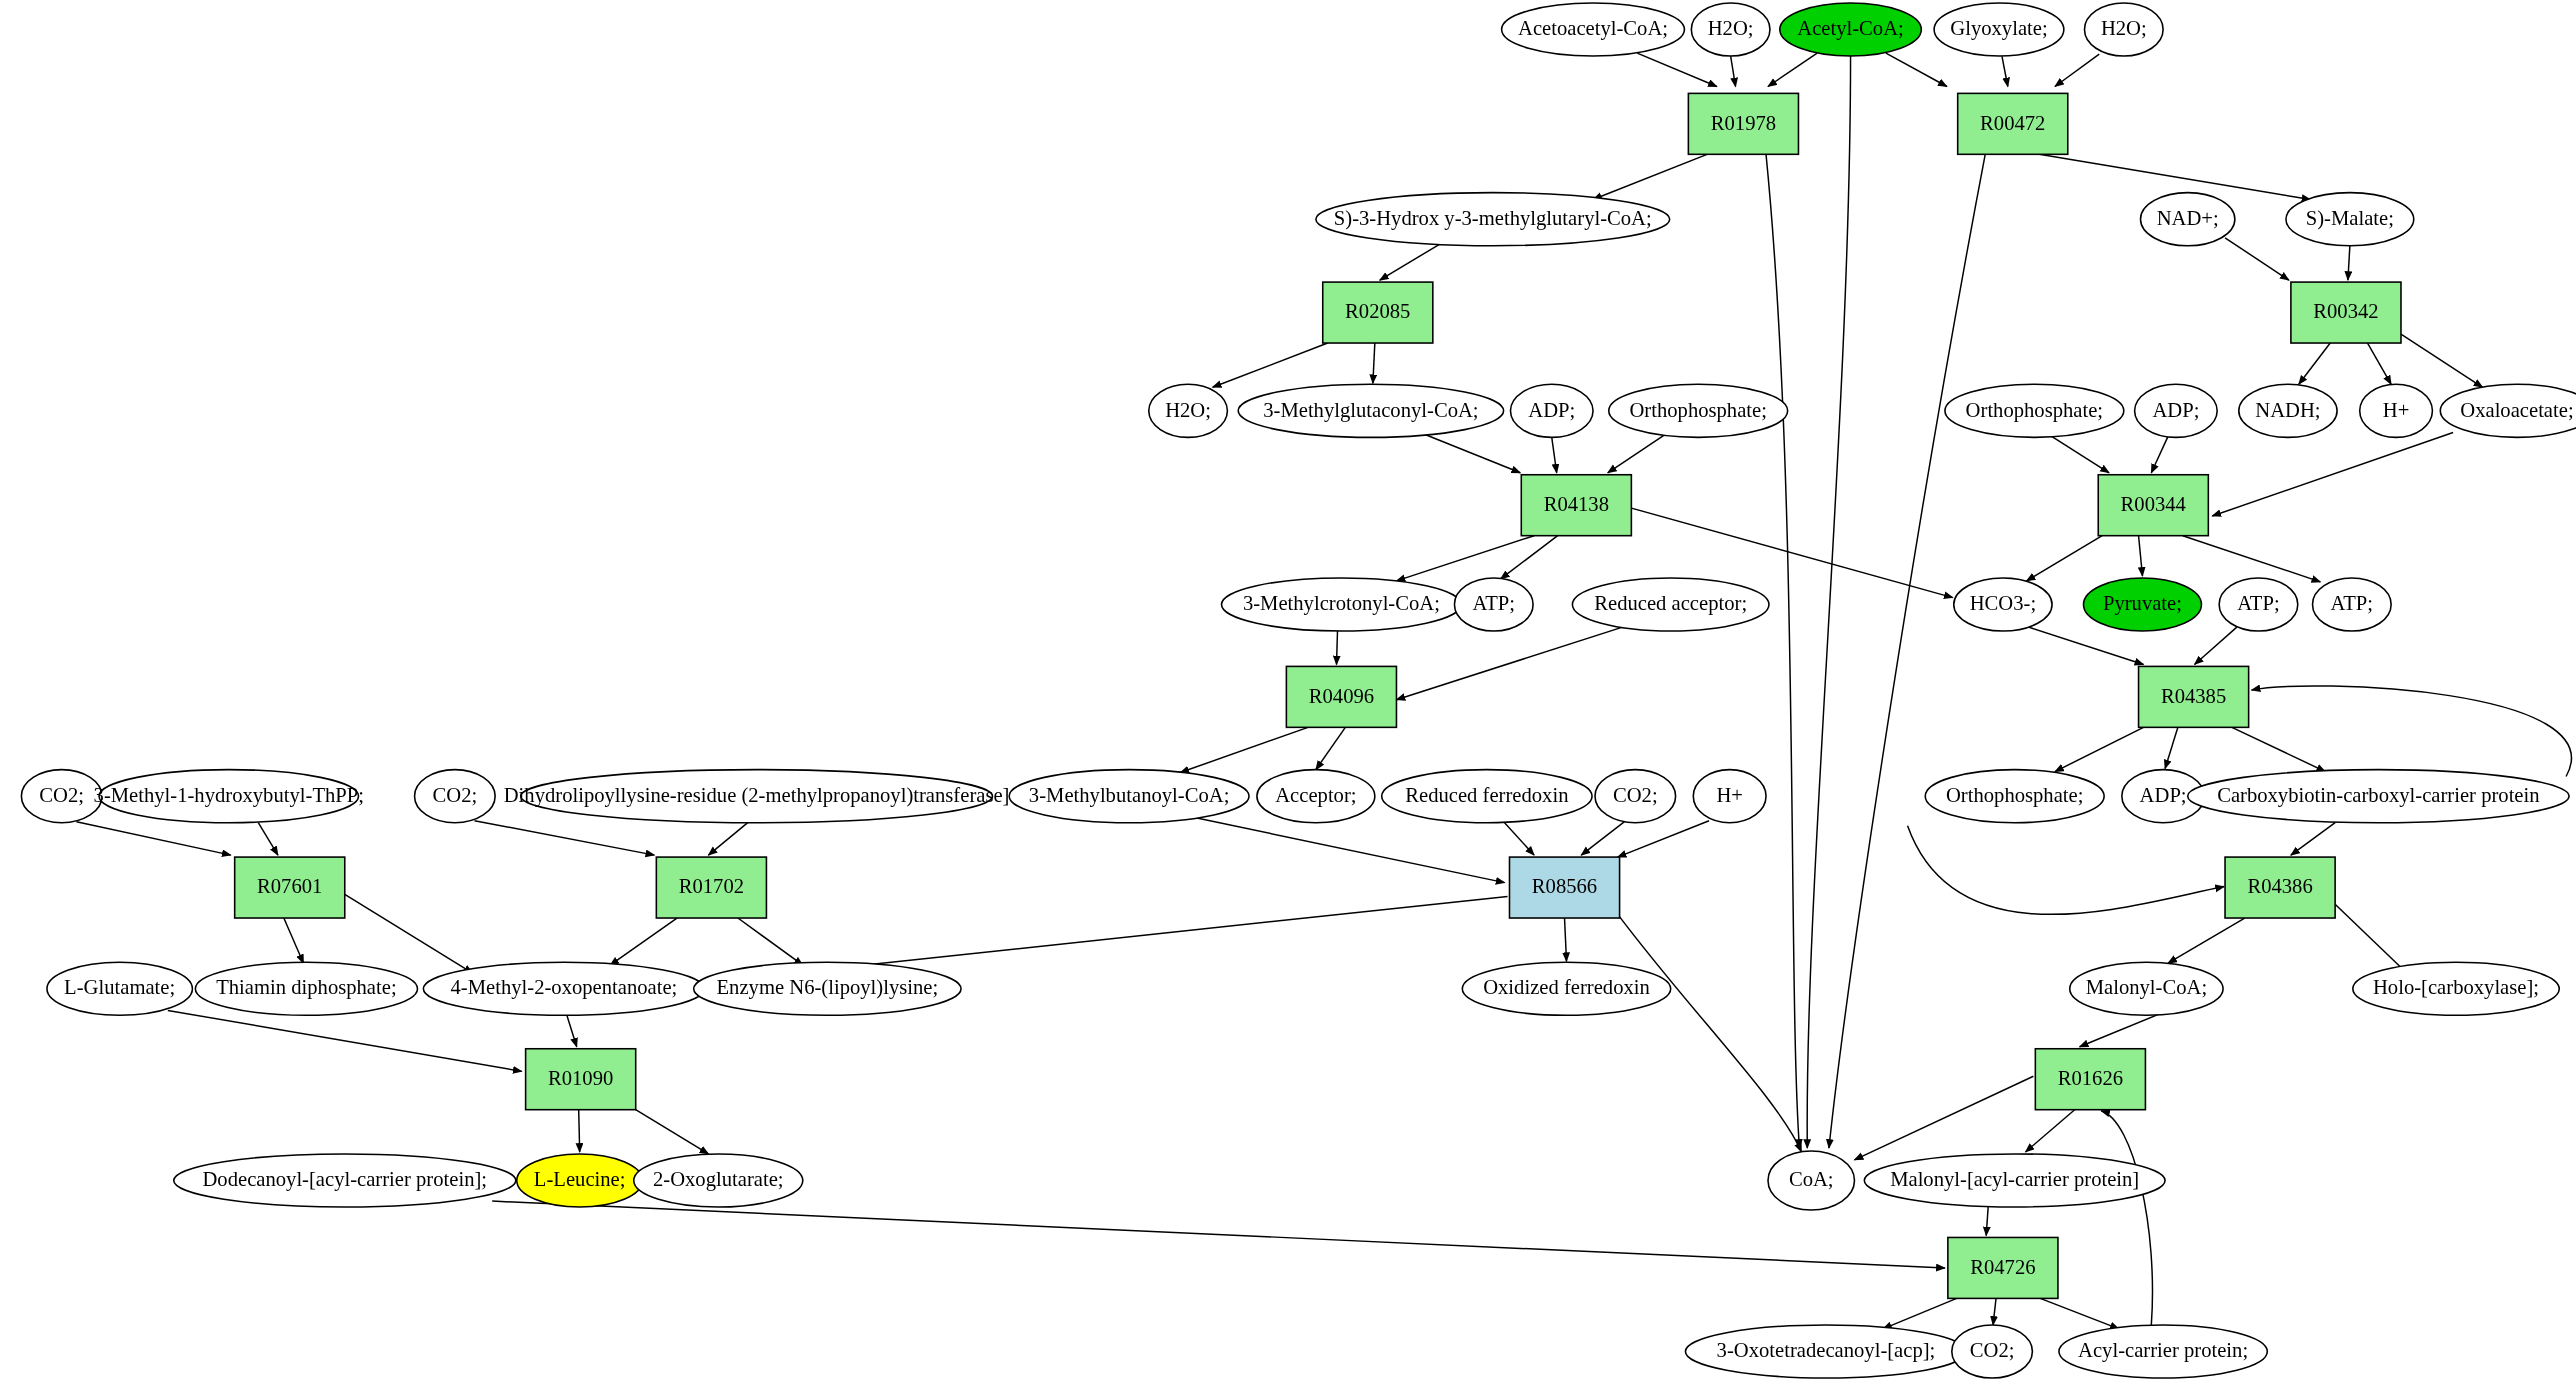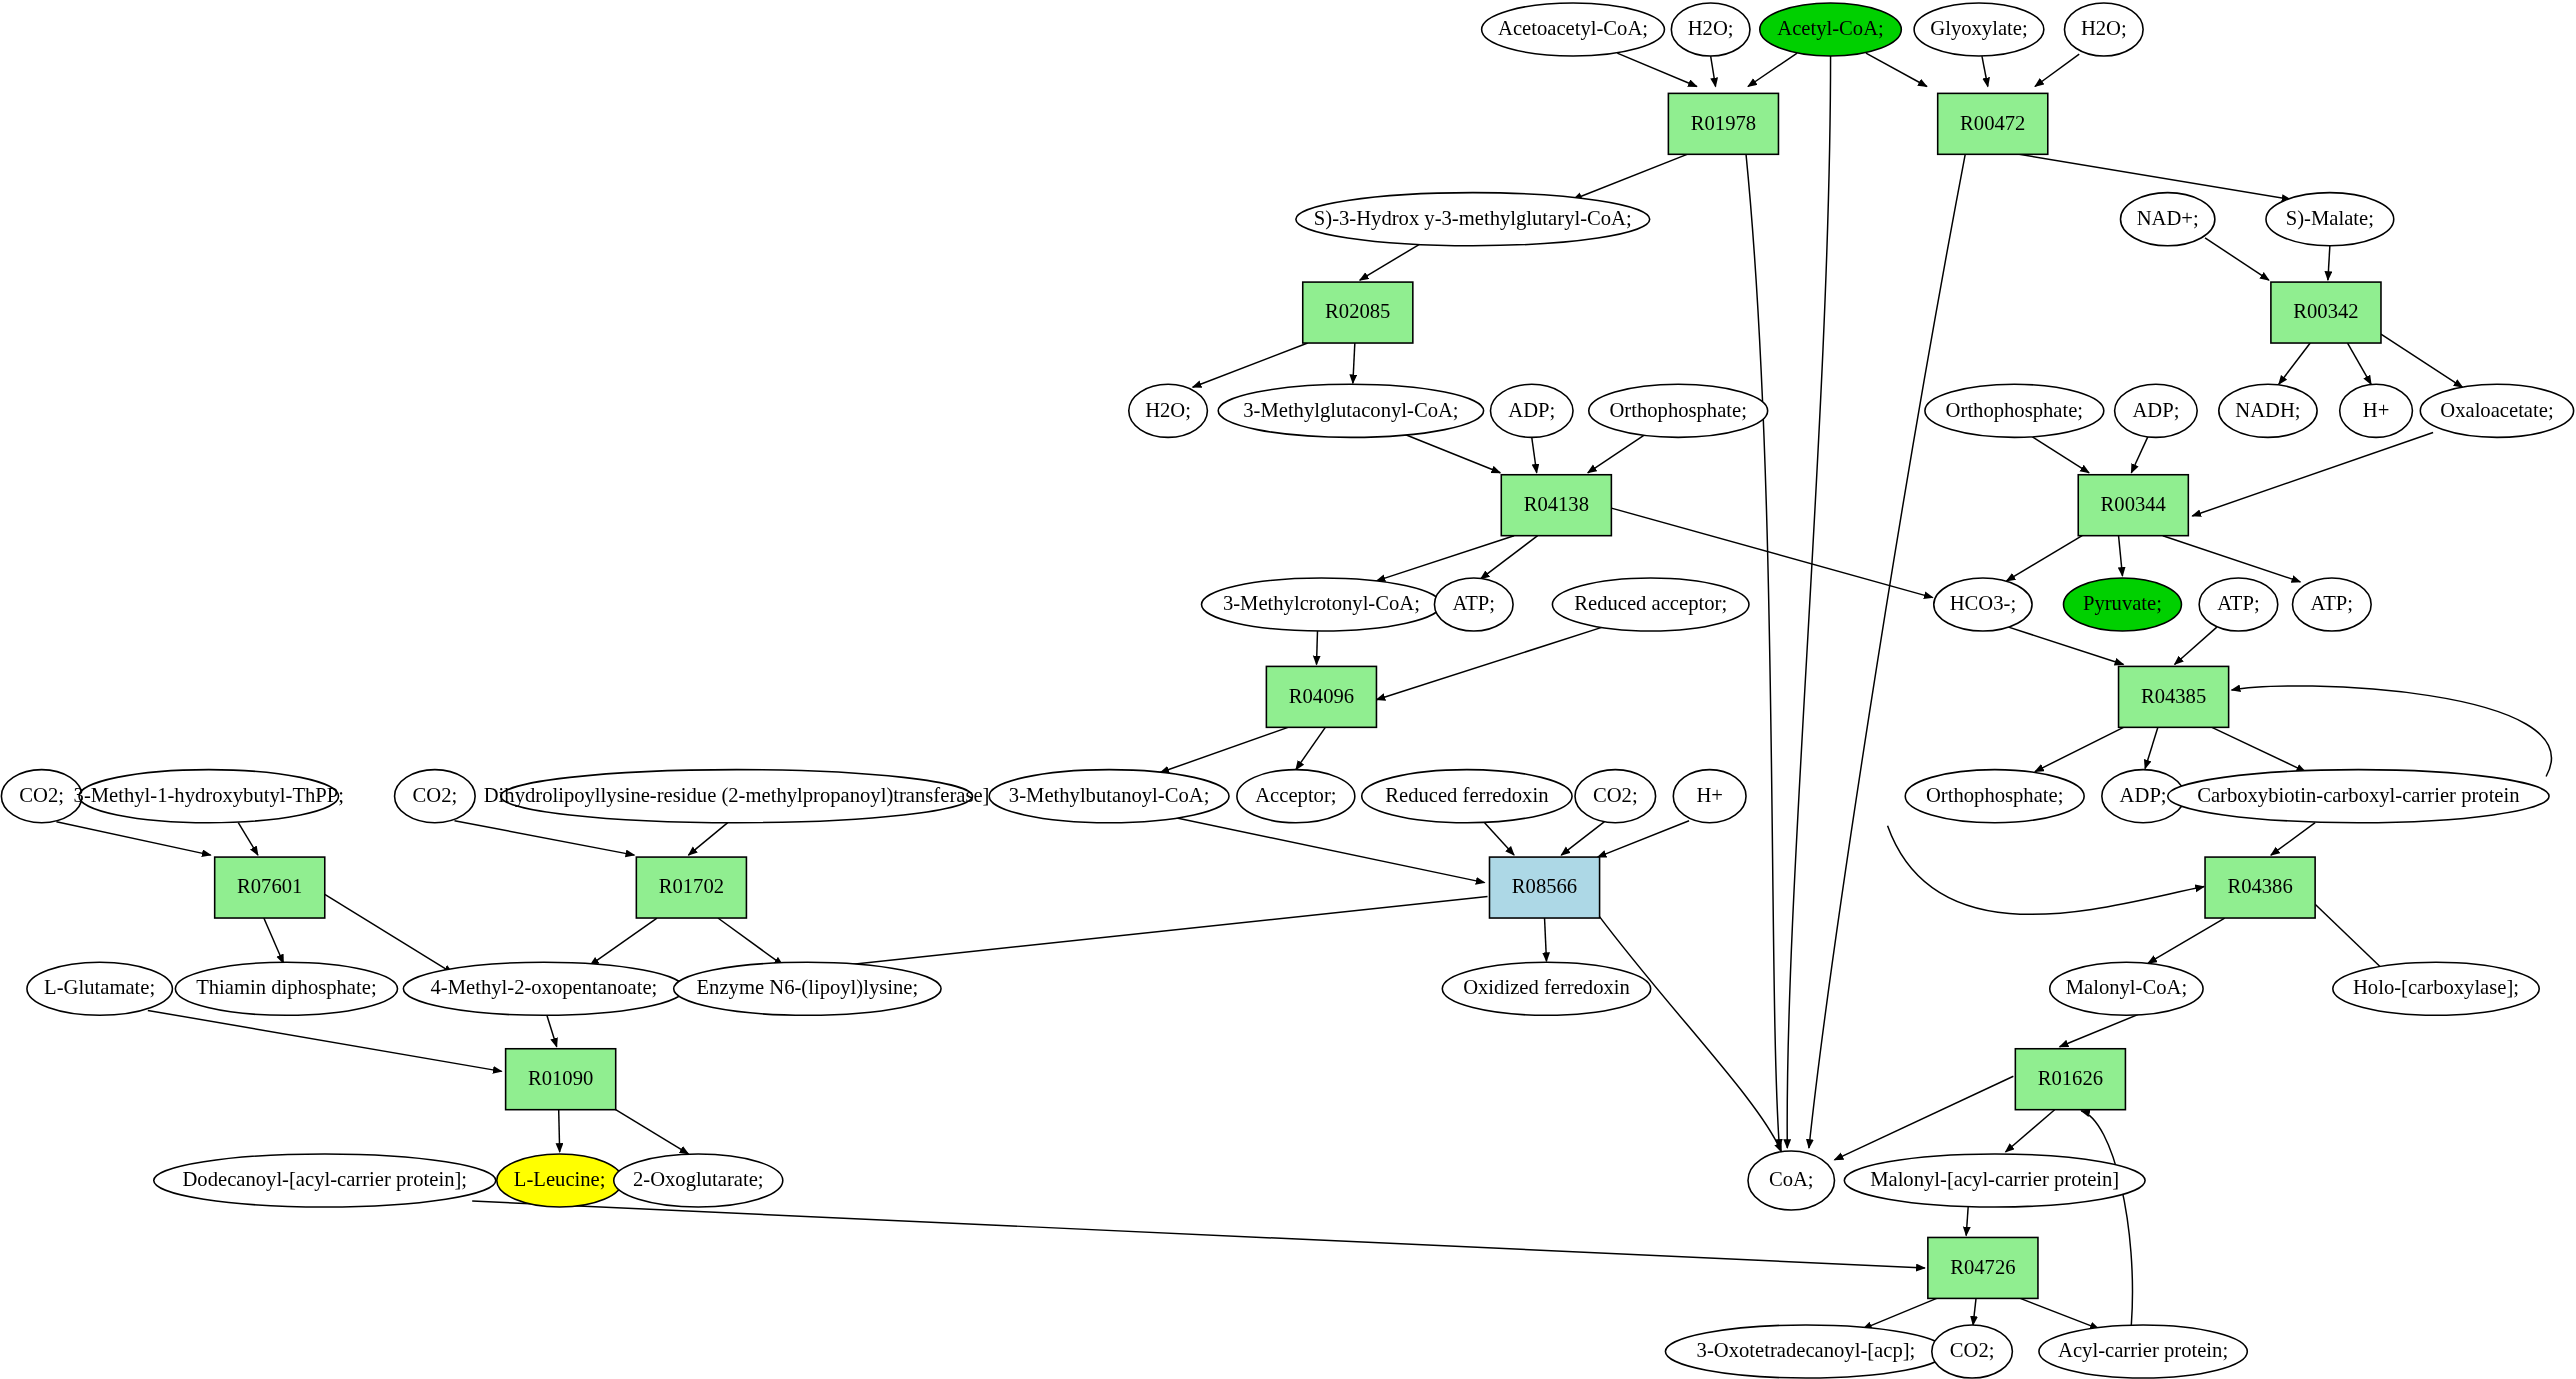--- a/index.html
+++ b/index.html
@@ -1,17 +1,17 @@
 <!DOCTYPE html>
 <html><head>
 <meta charset="utf-8">
 <style>
   html,body{margin:0;padding:0;background:#ffffff;}
   #stage{position:relative;width:2052px;height:1379px;background:#fff;
-         font-family:"Liberation Serif", serif;}
+         font-family:"Liberation Serif", serif;padding-left:20px;}
   svg{display:block;}
   .nlabel{font-family:"Liberation Serif", serif;font-size:21px;fill:#000;
           text-anchor:middle;dominant-baseline:middle;}
   .rlabel{font-family:"Liberation Serif", serif;font-size:21px;fill:#000;
           text-anchor:middle;dominant-baseline:middle;}
   .ellipse{fill:#ffffff;stroke:#000000;stroke-width:1.6;}
   .ellipse.green{fill:#00d000;}
   .ellipse.yellow{fill:#ffff00;}
   .rect{fill:#90ee90;stroke:#000000;stroke-width:1.6;}
   .rect.blue{fill:#add8e6;}

